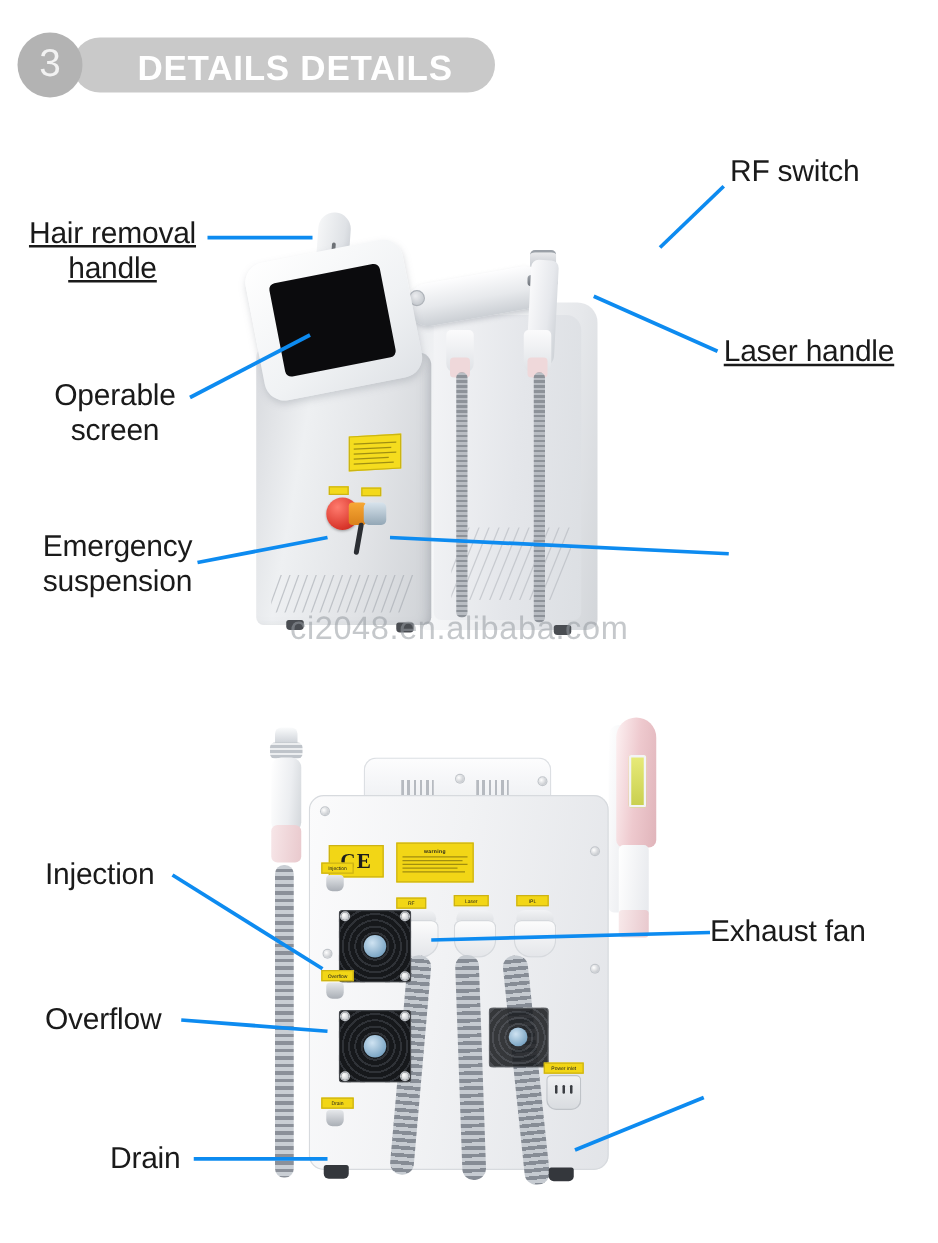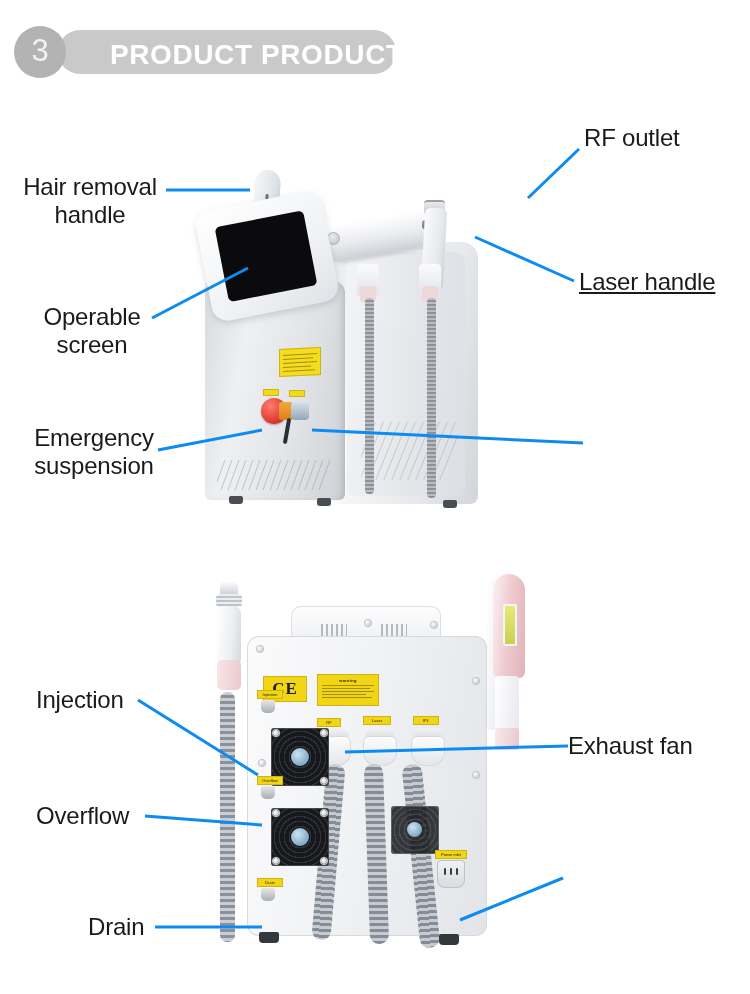--- a/index.html
+++ b/index.html
@@ -544,21 +544,21 @@
 </head>
 <body>
 
 <div class="page">
 
   <div class="section-header">
     <div class="header-bar"></div>
     <div class="header-badge">
       <span class="header-badge-num">3</span>
     </div>
-    <div class="header-title">PRODUCT PRODUCT</div>
+    <div class="header-title">DETAILS DETAILS</div>
   </div>
 
   <div class="photo" id="photo-top">
 
     <div class="m1-body-top"></div>
     <div class="m1-rear"></div>
     <div class="m1-rear-face"></div>
     <div class="m1-body"></div>
 
     <div class="m1-vents">
@@ -717,47 +717,48 @@
     <div class="m2-power">
       <i style="left:7px"></i>
         <i style="left:13px"></i>
         <i style="left:19px"></i>
     </div>
 
     <div class="m2-foot" style="left:64px;top:372px"></div>
     <div class="m2-foot" style="left:244px;top:374px"></div>
   </div>
 
+  <div class="watermark">ci2048.en.alibaba.com</div>
 
   <svg class="leaders" viewBox="0 0 750 994" width="750" height="994">
 
     <line x1="166" y1="190" x2="250" y2="190" stroke="#0d8bf0" stroke-width="3"></line>
     <line x1="152" y1="318" x2="248" y2="268" stroke="#0d8bf0" stroke-width="3"></line>
     <line x1="158" y1="450" x2="262" y2="430" stroke="#0d8bf0" stroke-width="3"></line>
     <line x1="579" y1="149" x2="528" y2="198" stroke="#0d8bf0" stroke-width="3"></line>
     <line x1="574" y1="281" x2="475" y2="237" stroke="#0d8bf0" stroke-width="3"></line>
     <line x1="583" y1="443" x2="312" y2="430" stroke="#0d8bf0" stroke-width="3"></line>
 
     <line x1="138" y1="700" x2="258" y2="775" stroke="#0d8bf0" stroke-width="3"></line>
     <line x1="145" y1="816" x2="262" y2="825" stroke="#0d8bf0" stroke-width="3"></line>
     <line x1="155" y1="927" x2="262" y2="927" stroke="#0d8bf0" stroke-width="3"></line>
     <line x1="568" y1="746" x2="345" y2="752" stroke="#0d8bf0" stroke-width="3"></line>
     <line x1="563" y1="878" x2="460" y2="920" stroke="#0d8bf0" stroke-width="3"></line>
   </svg>
 
-  <div class="callout center" style="left:14px; top:173px; width:152px;">Hair removal
+  <div class="callout center" style="left:14px; top:173px; width:152px;text-decoration:underline;">Hair removal
 handle</div>
 
   <div class="callout center" style="left:30px; top:303px; width:124px;">Operable
 screen</div>
 
   <div class="callout center" style="left:18px; top:424px; width:152px;">Emergency
 suspension</div>
 
-  <div class="callout right" style="left:584px; top:124px;">RF outlet</div>
+  <div class="callout right" style="left:584px; top:124px;">RF switch</div>
 
   <div class="callout right" style="left:579px; top:268px;text-decoration:underline;">Laser handle</div>
 
 
   <div class="callout right" style="left:36px; top:686px;">Injection</div>
 
   <div class="callout right" style="left:36px; top:802px;">Overflow</div>
 
   <div class="callout right" style="left:88px; top:913px;">Drain</div>
 

